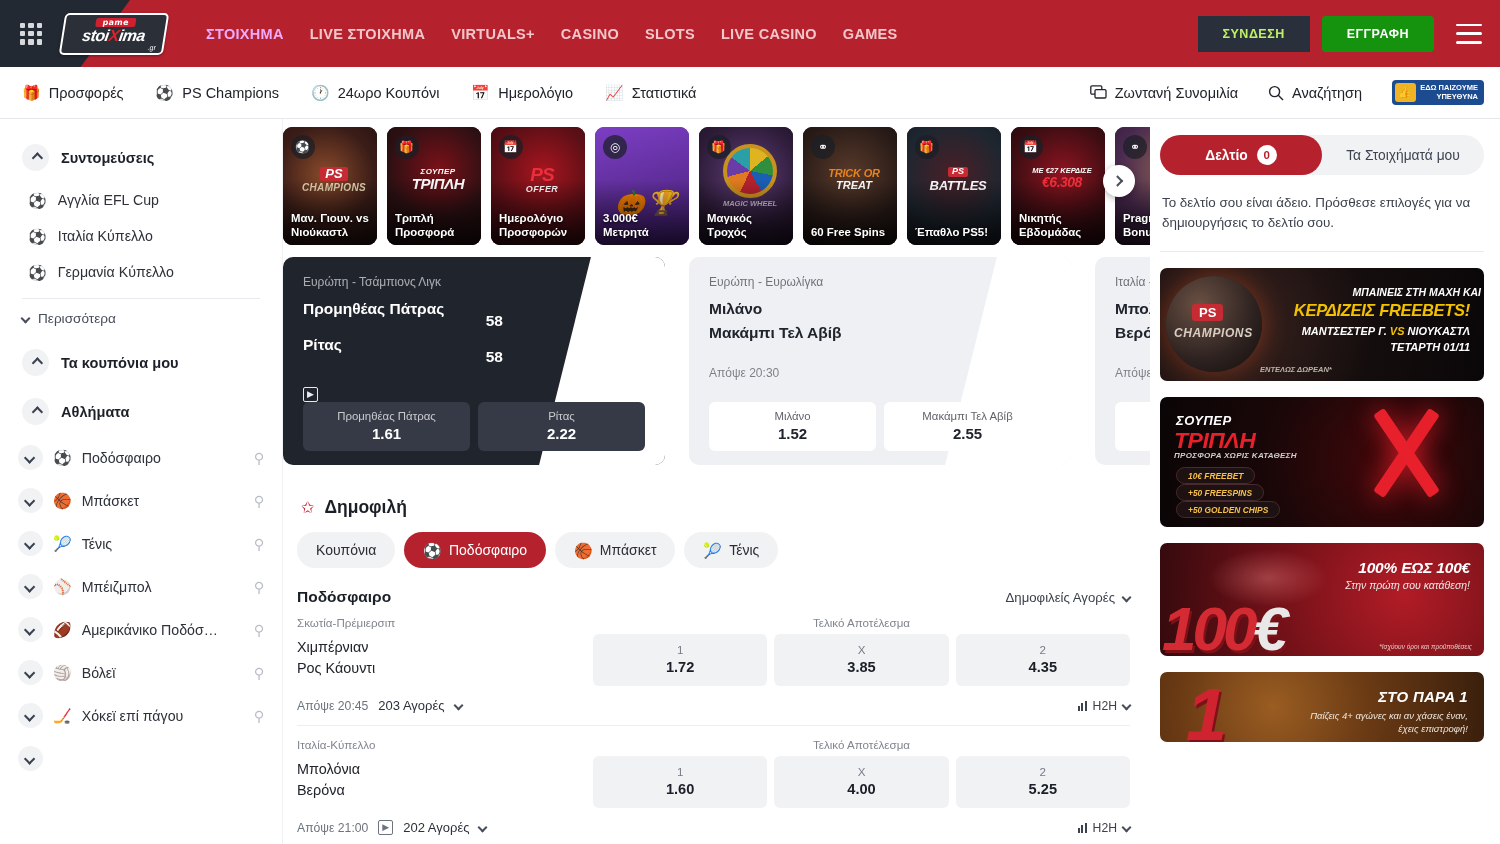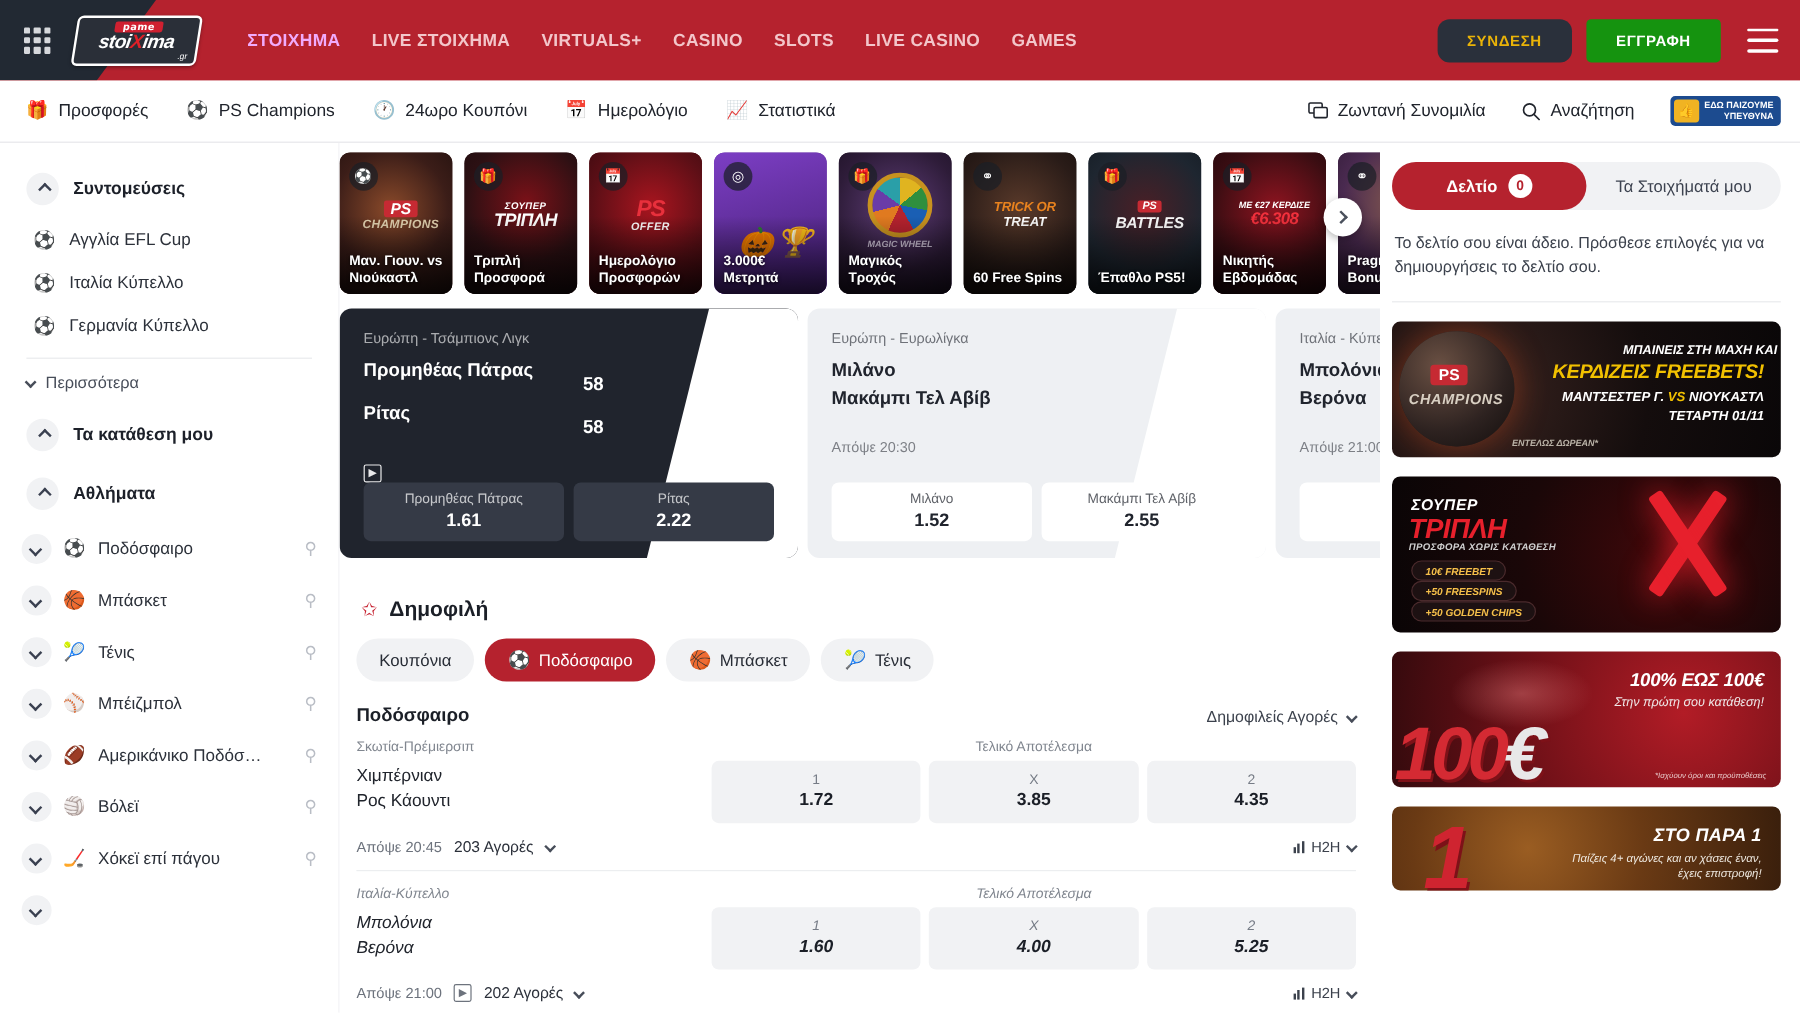--- a/index.html
+++ b/index.html
@@ -43,21 +43,21 @@
   .logo-gr { font-size:7px; color:#fff; align-self:flex-end; margin-right:6px; }
 
   .mainnav { display:flex; align-items:center; gap:26px; margin-left:38px; position:relative; z-index:3;}
   .mainnav a {
     color:#f3c6ca; text-decoration:none; font-size:14.5px; font-weight:bold;
     letter-spacing:.3px; white-space:nowrap; cursor:pointer;
   }
   .mainnav a.active { color:#f0abfc; }
   .topbar-right { margin-left:auto; display:flex; align-items:center; gap:12px; padding-right:18px; position:relative; z-index:3;}
   .btn-login {
-    background:#2a303b; color:#eab308; border:none; border-radius:10px;
+    background:#2a303b; color:#bef264; border:none; border-radius:0;
     padding:11px 25px; font-size:12.5px; font-weight:bold; letter-spacing:.5px; cursor:pointer;
   }
   .btn-register {
     background:#15930f; color:#fff; border:none; border-radius:4px;
     padding:11px 25px; font-size:12.5px; font-weight:bold; letter-spacing:.5px; cursor:pointer;
   }
   .burger { width:26px; height:20px; display:flex; flex-direction:column; justify-content:space-between;
      margin-left:10px; cursor:pointer; }
   .burger i { height:2.6px; background:#fff; border-radius:2px; display:block; }
 
@@ -141,21 +141,21 @@
     display:flex; flex-direction:column; align-items:center; justify-content:center;
   }
   .promo-next {
     position:absolute; right:-10px; top:50px; width:32px; height:32px; border-radius:50%;
     background:#ffffff; box-shadow:0 2px 7px rgba(0,0,0,.3); z-index:9;
     display:flex; align-items:center; justify-content:center; cursor:pointer;
   }
   .arrow-r { width:8px; height:8px; border-top:2px solid #4a505c; border-right:2px solid #4a505c; transform:rotate(45deg) translate(-1px,1px); }
 
   
-  .feat-strip { display:flex; gap:8px; padding:12px 0 0 0; position:relative; }
+  .feat-strip { display:flex; gap:24px; padding:12px 0 0 0; position:relative; }
   .feat-card {
     width:382px; height:208px; border-radius:10px; flex:none; position:relative; overflow:hidden;
     padding:18px 20px 14px 20px; cursor:pointer;
   }
   .feat-dark { background:#20242d; color:#fff; }
   .feat-light { background:#eef0f3; color:#20242d; }
   .feat-card .slant {
     position:absolute; top:0; bottom:0; right:-60px; width:160px; z-index:1;
     transform: skewX(-14deg);
   }
@@ -416,21 +416,21 @@
     <div class="side-sep"></div>
     <div class="side-more">
       <i class="chev-sm"></i>
       <span>Περισσότερα</span>
     </div>
 
     <div class="side-section-head">
       <span class="chev-circle">
           <i class="chev up"></i>
         </span>
-      <span>Τα κατάθεση μου</span>
+      <span>Τα κουπόνια μου</span>
     </div>
 
     <div class="side-section-head">
       <span class="chev-circle">
           <i class="chev up"></i>
         </span>
       <span>Αθλήματα</span>
     </div>
 
     <div class="sport-row">
@@ -741,21 +741,21 @@
             <i style="height:5px"></i>
             <i style="height:8px"></i>
             <i style="height:10px"></i>
           </span>
         <span>H2H</span>
         <i class="chev-sm"></i>
       </span>
     </div>
     <div class="ev-divider"></div>
 
-    <div class="event-row" style="padding-top:12px;font-style:italic;">
+    <div class="event-row" style="padding-top:12px;">
       <div class="event-grid">
         <div class="ev-left">
           <div class="ev-league">Ιταλία-Κύπελλο</div>
           <div class="ev-team">Μπολόνια</div>
           <div class="ev-team">Βερόνα</div>
         </div>
         <div class="ev-right">
           <div class="ev-market-name">Τελικό Αποτέλεσμα</div>
           <div class="ev-odds">
             <div class="ev-odd">

